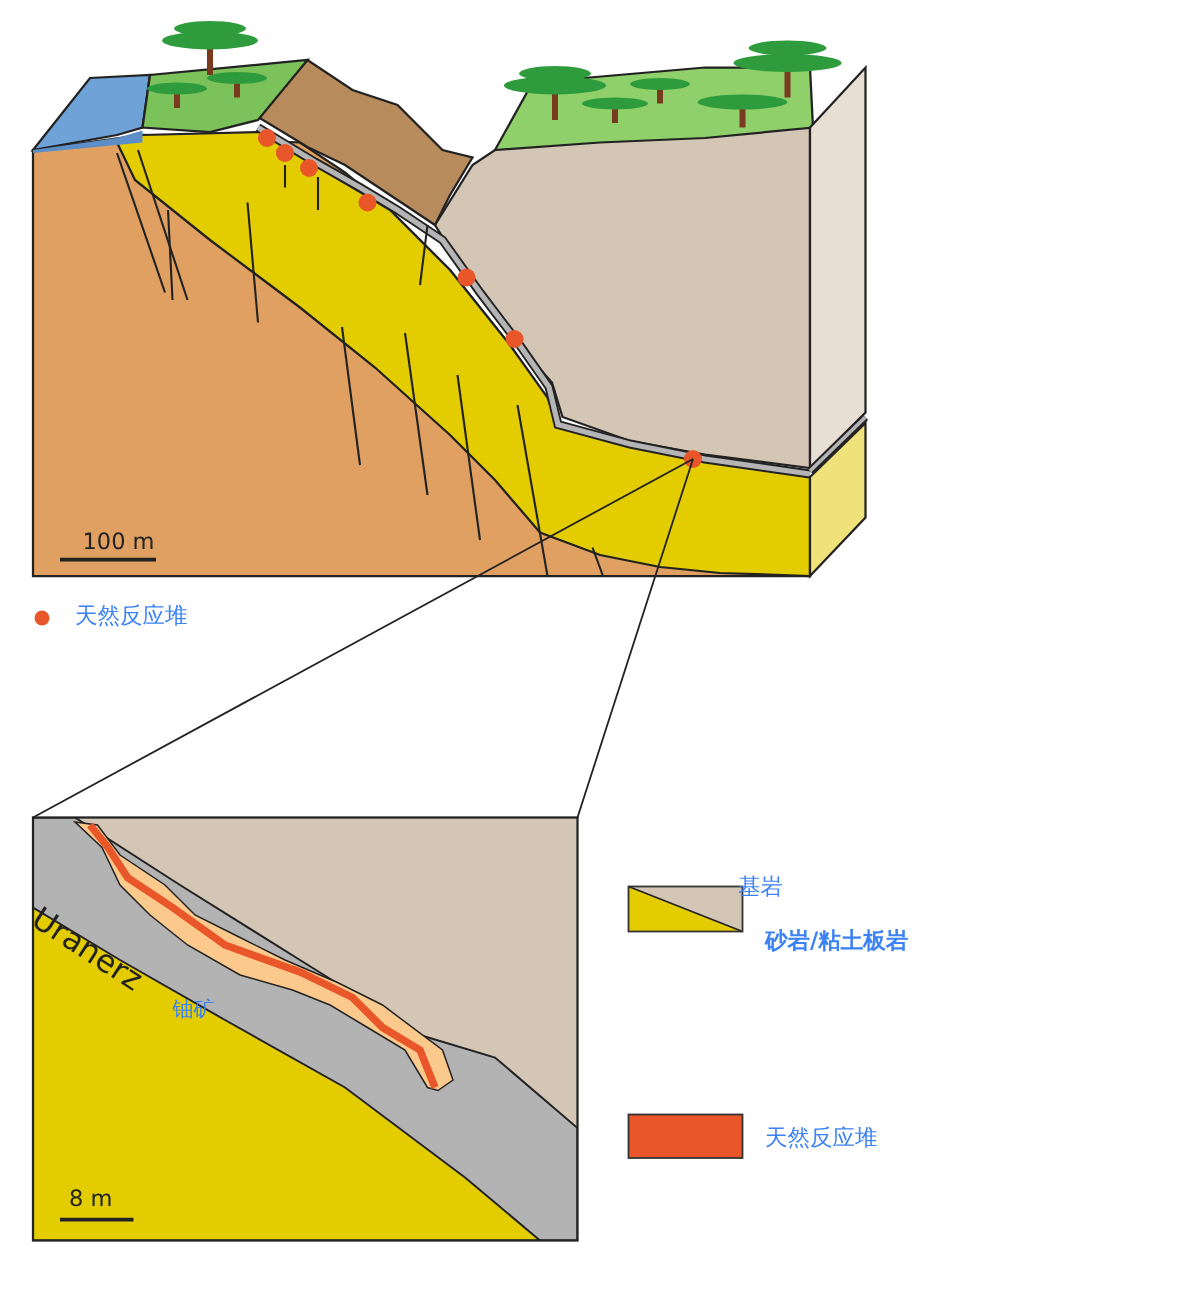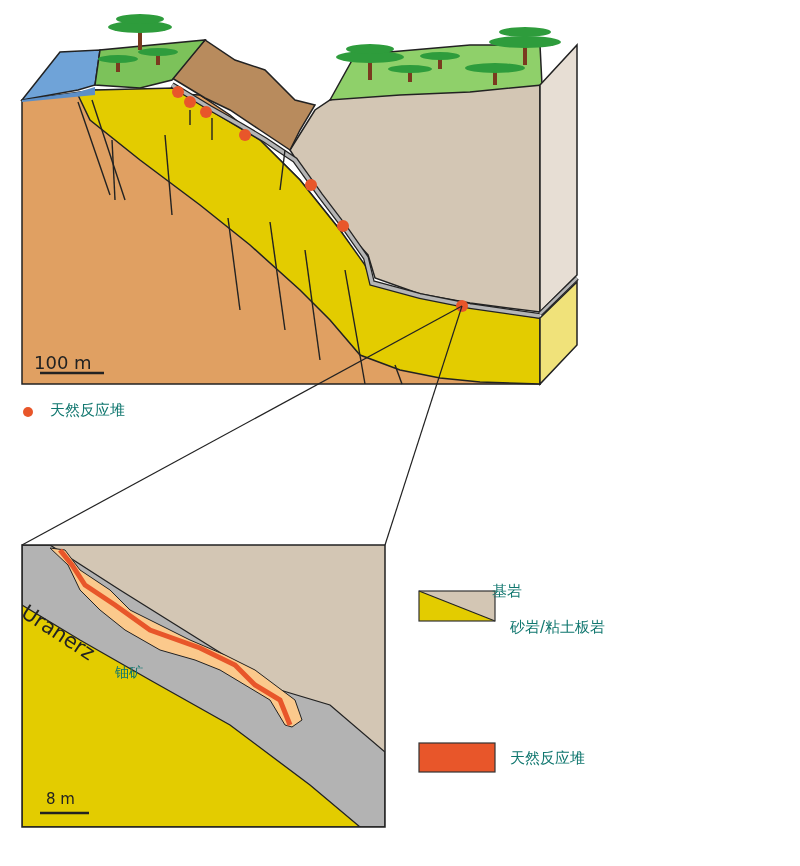--- a/index.html
+++ b/index.html
@@ -1,18 +1,18 @@
 <!DOCTYPE html>
 <html><head>
 <meta charset="utf-8">
 <style>
   html,body{margin:0;padding:0;background:#ffffff;}
   body{width:800px;height:866px;position:relative;overflow:hidden;font-family:"DejaVu Sans",sans-serif;}
   svg{position:absolute;left:0;top:0;}
-  .lbl{position:absolute;font-family:"DejaVu Sans",sans-serif;color:#0f766e;white-space:nowrap;}
+  .lbl{position:absolute;font-family:"DejaVu Sans",sans-serif;color:#3b82f6;white-space:nowrap;}
   .legend-dot{position:absolute;width:10px;height:10px;border-radius:50%;}
 </style>
 </head>
 <body>
 
 <svg width="800" height="866" viewBox="0 0 800 866">
 
   <g>
 
     <path d="M22,100 L22,384 L540,384 L540,320 L470,312 L420,300 L370,285 L360,260 L340,230 L300,180 L260,140 L230,115 L200,95 L95,90 Z" fill="#e0a062" stroke="#222" stroke-width="1.5"></path>
@@ -124,23 +124,23 @@
 
   <g>
     <rect x="419" y="591" width="76" height="30" fill="#d3c6b4"></rect>
     <path d="M419,591 L495,621 L419,621 Z" fill="#e3cc00"></path>
     <line x1="419" y1="591" x2="495" y2="621" stroke="#222" stroke-width="1.2"></line>
     <rect x="419" y="591" width="76" height="30" fill="none" stroke="#333" stroke-width="1.2"></rect>
   </g>
   <rect x="419" y="743" width="76" height="29" fill="#e8562a" stroke="#333" stroke-width="1.2"></rect>
 </svg>
 
-<div class="lbl" style="left:34px;top:352px;font-size:18px;color:#222;">100 m</div>
+<div class="lbl" style="left:55px;top:352px;font-size:15px;color:#222;">100 m</div>
 <div class="legend-dot" style="left:23px;top:407px;background:#e8562a;"></div>
 <div class="lbl" style="left:50px;top:401px;font-size:15px;">天然反应堆</div>
 
 <div class="lbl" style="left:30px;top:600px;font-size:21px;color:#222;transform:rotate(33deg);transform-origin:0 0;">Uranerz</div>
 <div class="lbl" style="left:115px;top:664px;font-size:14px;">铀矿</div>
 <div class="lbl" style="left:46px;top:790px;font-size:15px;color:#222;">8 m</div>
 
 <div class="lbl" style="left:492px;top:582px;font-size:15px;">基岩</div>
-<div class="lbl" style="left:510px;top:618px;font-size:15px;">砂岩/粘土板岩</div>
+<div class="lbl" style="left:510px;top:618px;font-size:15px;font-weight:bold;">砂岩/粘土板岩</div>
 <div class="lbl" style="left:510px;top:749px;font-size:15px;">天然反应堆</div>
 
 </body></html>

